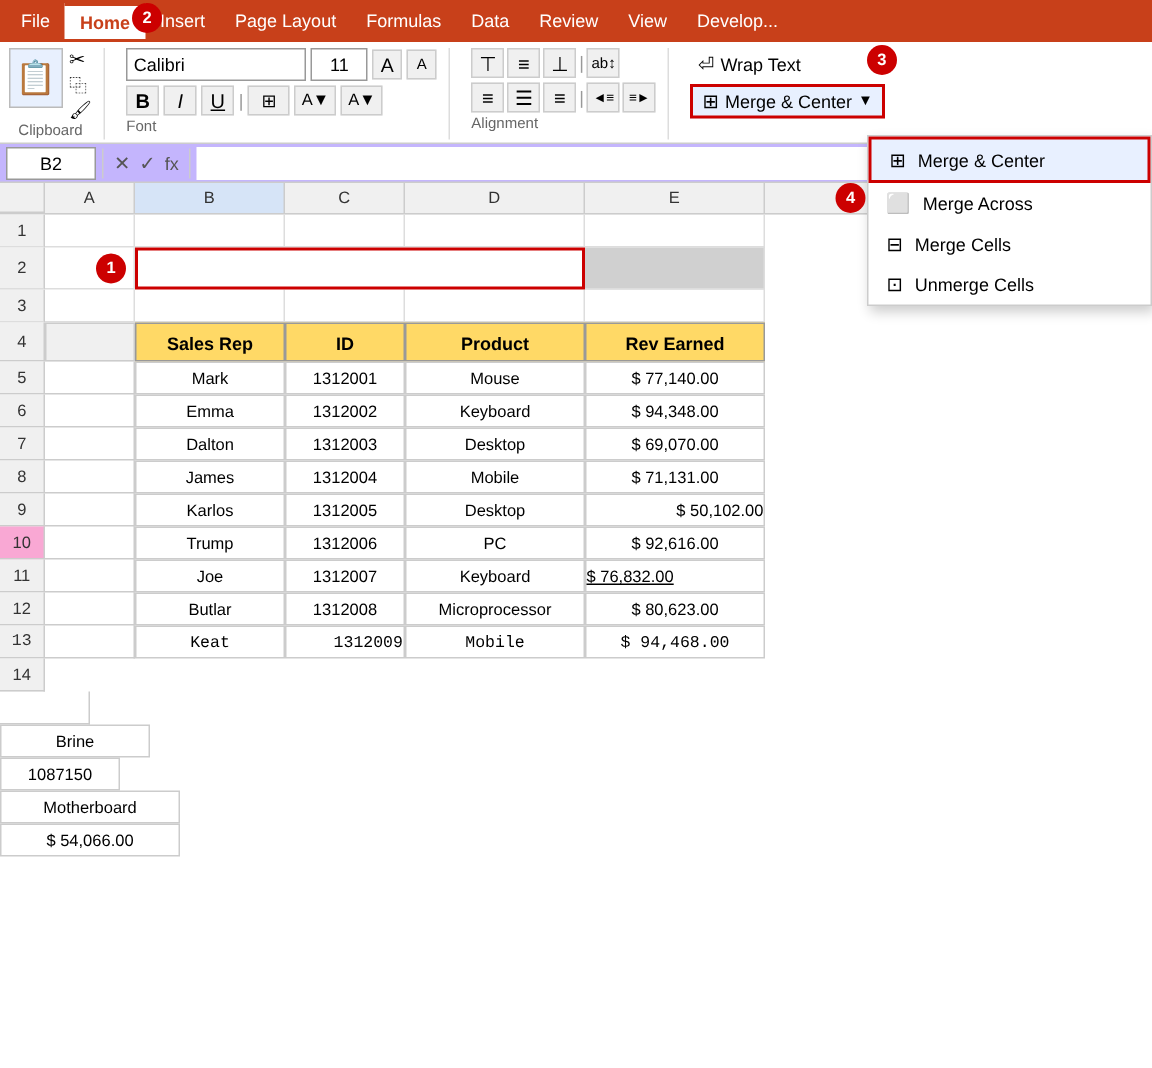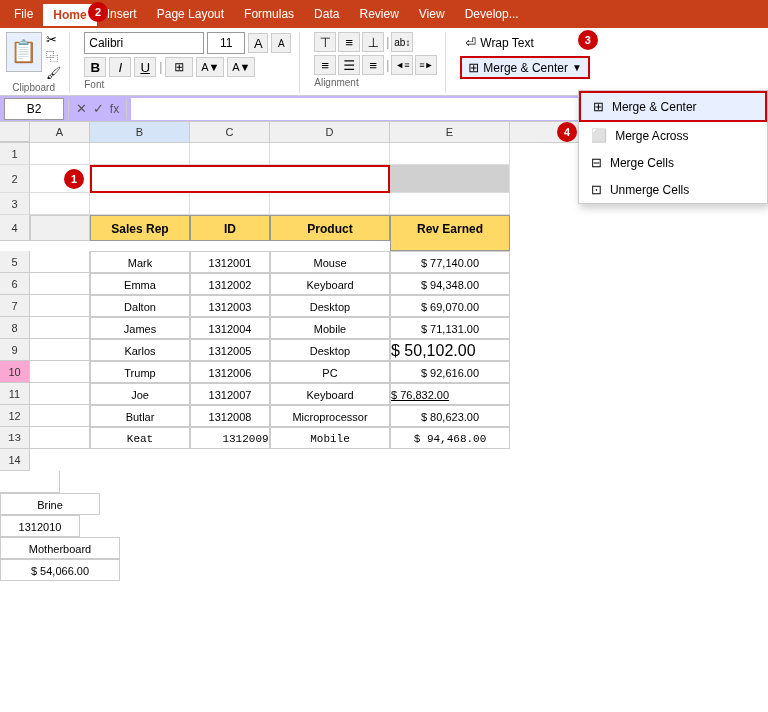--- a/index.html
+++ b/index.html
@@ -190,21 +190,21 @@
     <div style="width:120px;height:22px;border-right:1px solid #ddd;border-bottom:1px solid #ddd;font-size:11px;"></div>
     <div style="width:120px;height:22px;border-right:1px solid #ddd;border-bottom:1px solid #ddd;font-size:11px;"></div>
   </div>
 
   <div style="display:flex;">
     <div style="width:30px;height:26px;background:#f0f0f0;border-right:1px solid #ccc;border-bottom:1px solid #ccc;text-align:center;font-size:11px;line-height:26px;color:#333;">4</div>
     <div style="width:60px;height:26px;border:1px solid #ccc;background:#f0f0f0;font-size:11px;"></div>
     <div style="width:100px;height:26px;border:1px solid #999;background:#ffd966;font-size:12px;font-weight:bold;text-align:center;line-height:26px;">Sales Rep</div>
     <div style="width:80px;height:26px;border:1px solid #999;background:#ffd966;font-size:12px;font-weight:bold;text-align:center;line-height:26px;">ID</div>
     <div style="width:120px;height:26px;border:1px solid #999;background:#ffd966;font-size:12px;font-weight:bold;text-align:center;line-height:26px;">Product</div>
-    <div style="width:120px;height:36px;border:1px solid #999;background:#ffd966;font-size:12px;font-weight:bold;text-align:center;line-height:26px;">Rev Earned</div>
+    <div style="width:120px;height:26px;border:1px solid #999;background:#ffd966;font-size:12px;font-weight:bold;text-align:center;line-height:26px;">Rev Earned</div>
   </div>
 
   <div id="data-rows">
       <div style="display: flex;">
         <div style="width: 30px; height: 22px; background: rgb(240, 240, 240); border-right: 1px solid rgb(204, 204, 204); border-bottom: 1px solid rgb(204, 204, 204); text-align: center; font-size: 11px; line-height: 22px; color: rgb(51, 51, 51); flex-shrink: 0;">5</div>
         <div style="width: 60px; height: 22px; border-right: 1px solid rgb(204, 204, 204); border-bottom: 1px solid rgb(204, 204, 204);"></div>
         <div style="width: 100px; height: 22px; border: 1px solid rgb(204, 204, 204); font-size: 11px; text-align: center; line-height: 22px;">Mark</div>
         <div style="width: 80px; height: 22px; border: 1px solid rgb(204, 204, 204); font-size: 11px; text-align: center; line-height: 22px;">1312001</div>
         <div style="width: 120px; height: 22px; border: 1px solid rgb(204, 204, 204); font-size: 11px; text-align: center; line-height: 22px;">Mouse</div>
         <div style="width: 120px; height: 22px; border: 1px solid rgb(204, 204, 204); font-size: 11px; text-align: center; line-height: 22px;">$ 77,140.00</div>
@@ -232,21 +232,21 @@
         <div style="width: 80px; height: 22px; border: 1px solid rgb(204, 204, 204); font-size: 11px; text-align: center; line-height: 22px;">1312004</div>
         <div style="width: 120px; height: 22px; border: 1px solid rgb(204, 204, 204); font-size: 11px; text-align: center; line-height: 22px;">Mobile</div>
         <div style="width: 120px; height: 22px; border: 1px solid rgb(204, 204, 204); font-size: 11px; text-align: center; line-height: 22px;">$ 71,131.00</div>
       </div>
       <div style="display: flex;">
         <div style="width: 30px; height: 22px; background: rgb(240, 240, 240); border-right: 1px solid rgb(204, 204, 204); border-bottom: 1px solid rgb(204, 204, 204); text-align: center; font-size: 11px; line-height: 22px; color: rgb(51, 51, 51); flex-shrink: 0;">9</div>
         <div style="width: 60px; height: 22px; border-right: 1px solid rgb(204, 204, 204); border-bottom: 1px solid rgb(204, 204, 204);"></div>
         <div style="width: 100px; height: 22px; border: 1px solid rgb(204, 204, 204); font-size: 11px; text-align: center; line-height: 22px;">Karlos</div>
         <div style="width: 80px; height: 22px; border: 1px solid rgb(204, 204, 204); font-size: 11px; text-align: center; line-height: 22px;">1312005</div>
         <div style="width: 120px; height: 22px; border: 1px solid rgb(204, 204, 204); font-size: 11px; text-align: center; line-height: 22px;">Desktop</div>
-        <div style="width: 120px; height: 22px; border: 1px solid rgb(204, 204, 204); font-size: 16px; text-align: left; line-height: 22px;">$ 50,102.00</div>
+        <div style="width: 120px; height: 22px; border: 1px solid rgb(204, 204, 204); font-size: 11px; text-align: right; line-height: 22px;">$ 50,102.00</div>
       </div>
       <div style="display: flex;">
         <div style="width: 30px; height: 22px; background: #f9a8d4; border-right: 1px solid rgb(204, 204, 204); border-bottom: 1px solid rgb(204, 204, 204); text-align: center; font-size: 11px; line-height: 22px; color: rgb(51, 51, 51); flex-shrink: 0;">10</div>
         <div style="width: 60px; height: 22px; border-right: 1px solid rgb(204, 204, 204); border-bottom: 1px solid rgb(204, 204, 204);"></div>
         <div style="width: 100px; height: 22px; border: 1px solid rgb(204, 204, 204); font-size: 11px; text-align: center; line-height: 22px;">Trump</div>
         <div style="width: 80px; height: 22px; border: 1px solid rgb(204, 204, 204); font-size: 11px; text-align: center; line-height: 22px;">1312006</div>
         <div style="width: 120px; height: 22px; border: 1px solid rgb(204, 204, 204); font-size: 11px; text-align: center; line-height: 22px;">PC</div>
         <div style="width: 120px; height: 22px; border: 1px solid rgb(204, 204, 204); font-size: 11px; text-align: center; line-height: 22px;">$ 92,616.00</div>
       </div>
       <div style="display: flex;">
@@ -270,19 +270,19 @@
         <div style="width: 60px; height: 22px; border-right: 1px solid rgb(204, 204, 204); border-bottom: 1px solid rgb(204, 204, 204);"></div>
         <div style="width: 100px; height: 22px; border: 1px solid rgb(204, 204, 204); font-size: 11px; text-align: center; line-height: 22px;">Keat</div>
         <div style="width: 80px; height: 22px; border: 1px solid rgb(204, 204, 204); font-size: 11px; text-align: center; line-height: 22px; padding-left: 31px;">1312009</div>
         <div style="width: 120px; height: 22px; border: 1px solid rgb(204, 204, 204); font-size: 11px; text-align: center; line-height: 22px;">Mobile</div>
         <div style="width: 120px; height: 22px; border: 1px solid rgb(204, 204, 204); font-size: 11px; text-align: center; line-height: 22px;">$ 94,468.00</div>
       </div>
       <div style="display: flex; flex-direction: column;">
         <div style="width: 30px; height: 22px; background: rgb(240, 240, 240); border-right: 1px solid rgb(204, 204, 204); border-bottom: 1px solid rgb(204, 204, 204); text-align: center; font-size: 11px; line-height: 22px; color: rgb(51, 51, 51); flex-shrink: 0;">14</div>
         <div style="width: 60px; height: 22px; border-right: 1px solid rgb(204, 204, 204); border-bottom: 1px solid rgb(204, 204, 204);"></div>
         <div style="width: 100px; height: 22px; border: 1px solid rgb(204, 204, 204); font-size: 11px; text-align: center; line-height: 22px;">Brine</div>
-        <div style="width: 80px; height: 22px; border: 1px solid rgb(204, 204, 204); font-size: 11px; text-align: center; line-height: 22px;">1312010</div>
+        <div style="width: 80px; height: 22px; border: 1px solid rgb(204, 204, 204); font-size: 11px; text-align: center; line-height: 22px;">1087150</div>
         <div style="width: 120px; height: 22px; border: 1px solid rgb(204, 204, 204); font-size: 11px; text-align: center; line-height: 22px;">Motherboard</div>
         <div style="width: 120px; height: 22px; border: 1px solid rgb(204, 204, 204); font-size: 11px; text-align: center; line-height: 22px;">$ 54,066.00</div>
       </div>
     </div>
 
 </div>
 
 </body></html>

